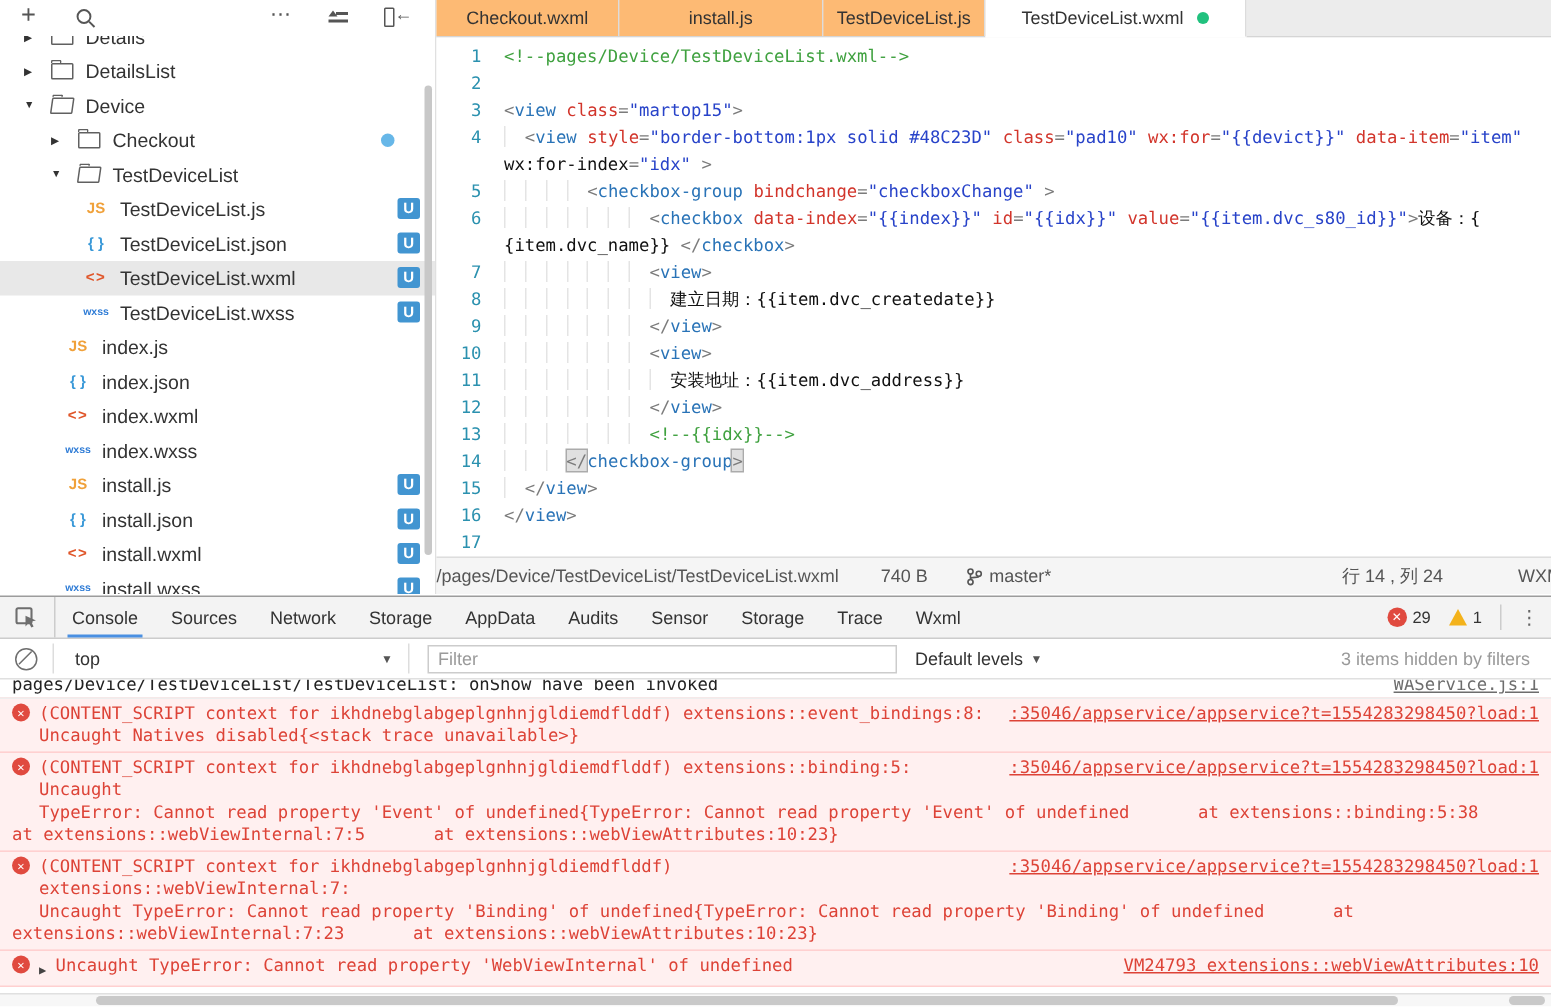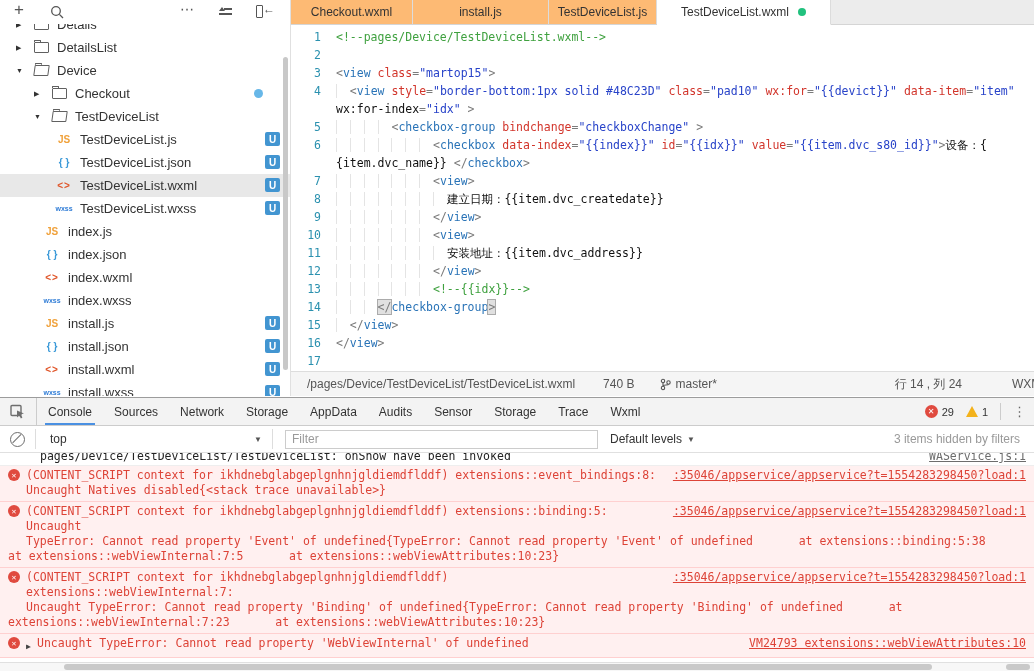--- a/index.html
+++ b/index.html
@@ -52,21 +52,21 @@
         font-family:"DejaVu Sans Mono",monospace;font-size:11.5px;line-height:18px;padding-top:3px;}
   .cl{display:flex;height:18px;}
   .ln{width:30px;flex:none;text-align:right;color:#2b91af;}
   .ct{padding-left:15px;white-space:pre;}
   .tk-c{color:#3fa13f;} .tk-b{color:#7b7b7b;} .tk-t{color:#2973b7;} .tk-a{color:#d2352b;}
   .tk-v{color:#2843c9;} .tk-x{color:#111;}
   .tk-b.hl{background:#e0e0e0;outline:1px solid #ababab;}
   .ind{background:linear-gradient(#e4e4e4,#e4e4e4) left top/1px 15px no-repeat;}
   .statusbar{position:absolute;left:0;right:0;bottom:0;height:24px;background:#f5f5f5;border-top:1px solid #ddd;
              display:flex;align-items:center;font-size:12px;color:#555;}
-  .sb-path{margin-left:16px;} .sb-size{margin-left:28px;} .sb-branch{margin-left:26px;display:flex;align-items:center;gap:4px;}
+  .sb-path{margin-left:0;} .sb-size{margin-left:28px;} .sb-branch{margin-left:26px;display:flex;align-items:center;gap:4px;}
   .sb-pos{position:absolute;right:72px;} .sb-lang{position:absolute;right:-14px;}
 
   
   .devtools{position:absolute;left:0;top:397px;width:1034px;height:274px;border-top:1px solid #9c9c9c;
             background:#fff;display:flex;flex-direction:column;}
   .dt-tabs{position:relative;height:27px;flex:none;background:#f3f3f3;border-bottom:1px solid #ccc;display:flex;align-items:center;}
   .dt-inspect{width:36px;height:100%;display:flex;align-items:center;justify-content:center;border-right:1px solid #ccc;cursor:pointer;}
   .dt-tab{padding:0 11px;height:100%;display:flex;align-items:center;color:#333;cursor:pointer;position:relative;}
   .dt-tab.active::after{content:"";position:absolute;left:8px;right:8px;bottom:0;height:2px;background:#4a90e2;}
   .dt-badges{position:absolute;right:46px;top:0;height:100%;display:flex;align-items:center;gap:4px;font-size:11px;color:#333;}
@@ -82,21 +82,21 @@
   .ctx-sel{width:212px;display:flex;justify-content:space-between;align-items:center;padding:0 10px 0 14px;cursor:pointer;}
   .caret{font-size:8px;color:#555;}
   .filter-input{margin-left:12px;width:305px;height:17px;border:1px solid #ccc;background:#fff;
                 font-family:"Liberation Sans",sans-serif;font-size:12px;color:#333;padding:0 0 0 6px;outline:none;}
   .filter-input::placeholder{color:#9a9a9a;}
   .levels{margin-left:12px;display:flex;align-items:center;gap:5px;cursor:pointer;}
   .hidden-note{position:absolute;right:14px;color:#999;}
   .console{flex:1;overflow:hidden;font-family:"DejaVu Sans Mono",monospace;font-size:11.5px;line-height:15px;}
   .msg-log{position:relative;height:12px;overflow:hidden;border-bottom:1px solid #eee;}
   .msg-log .inner{position:absolute;left:0;right:0;bottom:1px;display:flex;padding:0 8px;}
-  .msg-log .txt{flex:1;color:#222;margin-left:32px;}
+  .msg-log .txt{flex:1;color:#222;}
   .msg-log .src{color:#6d6d6d;text-decoration:underline;white-space:nowrap;cursor:pointer;}
   .msg-err{background:#fff0f0;border-top:1px solid #ffd0d0;border-bottom:1px solid #ffd0d0;margin-top:-1px;
            color:#dd4337;padding:2px 8px 3px;}
   .msg-err .head{display:flex;align-items:flex-start;}
   .msg-err .icw{width:18px;flex:none;padding-top:1px;display:flex;}
   .msg-err .tri{width:11px;flex:none;color:#444;font-size:8px;padding-top:3px;cursor:pointer;}
   .msg-err .mtxt{flex:1;}
   .msg-err .src{margin-left:10px;text-decoration:underline;white-space:nowrap;color:#dd4337;cursor:pointer;}
   .msg-err .stack{padding-left:18px;white-space:pre-wrap;}
   .msg-err .stack .lnk{text-decoration:underline;cursor:pointer;}

